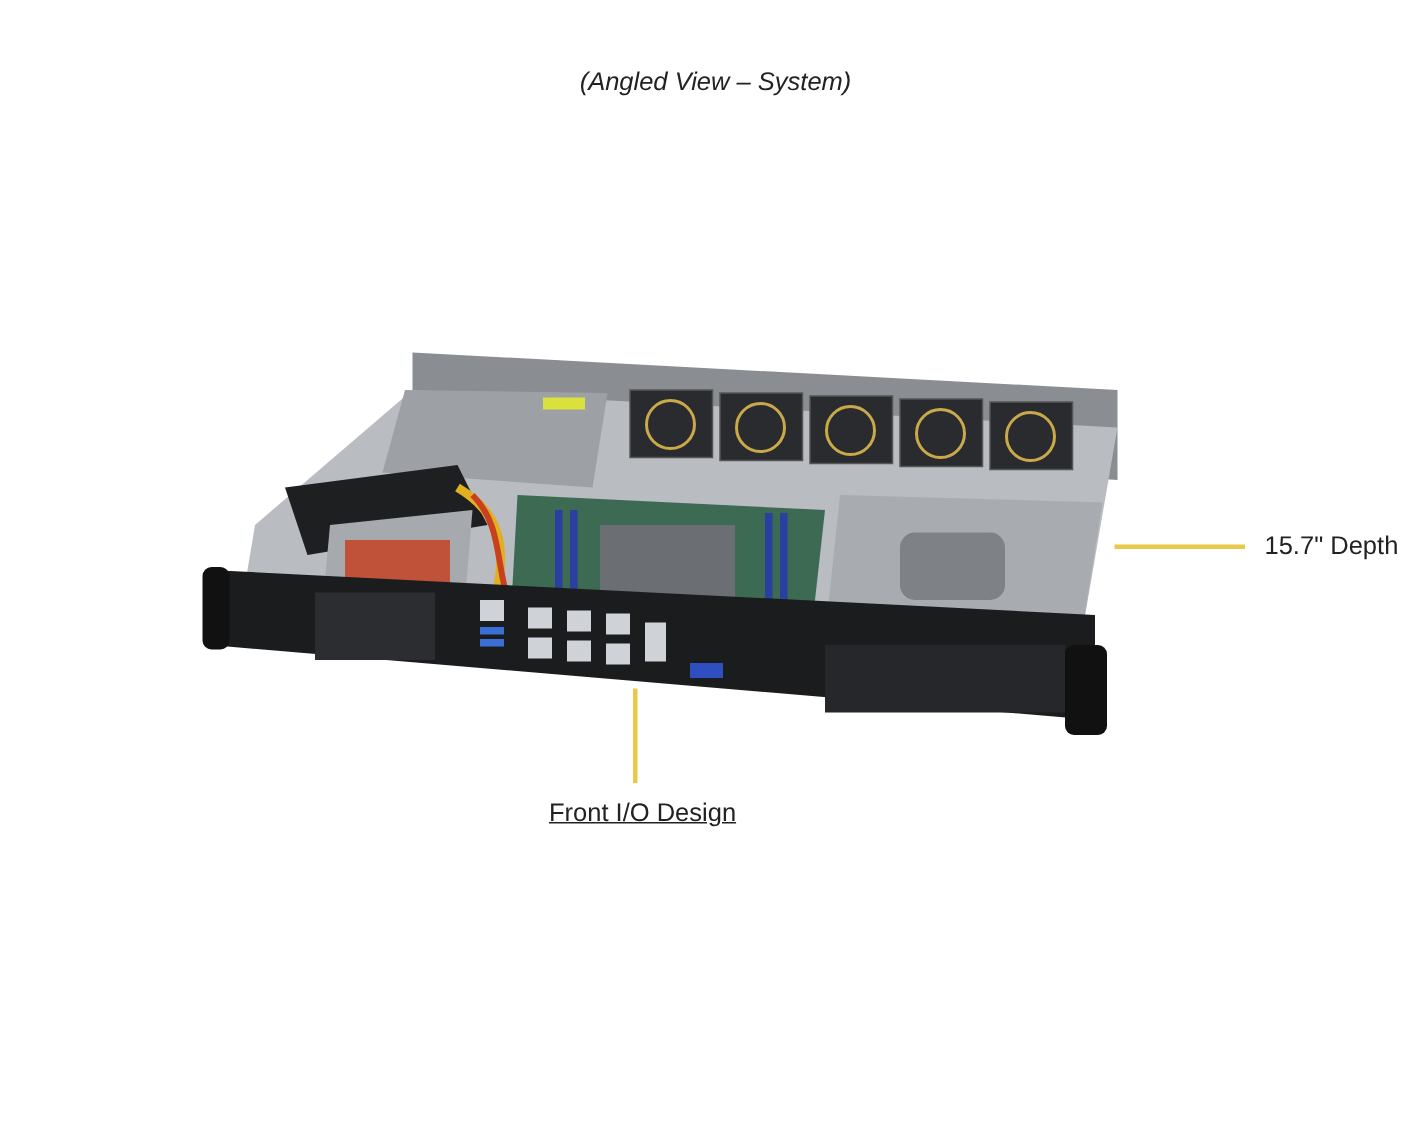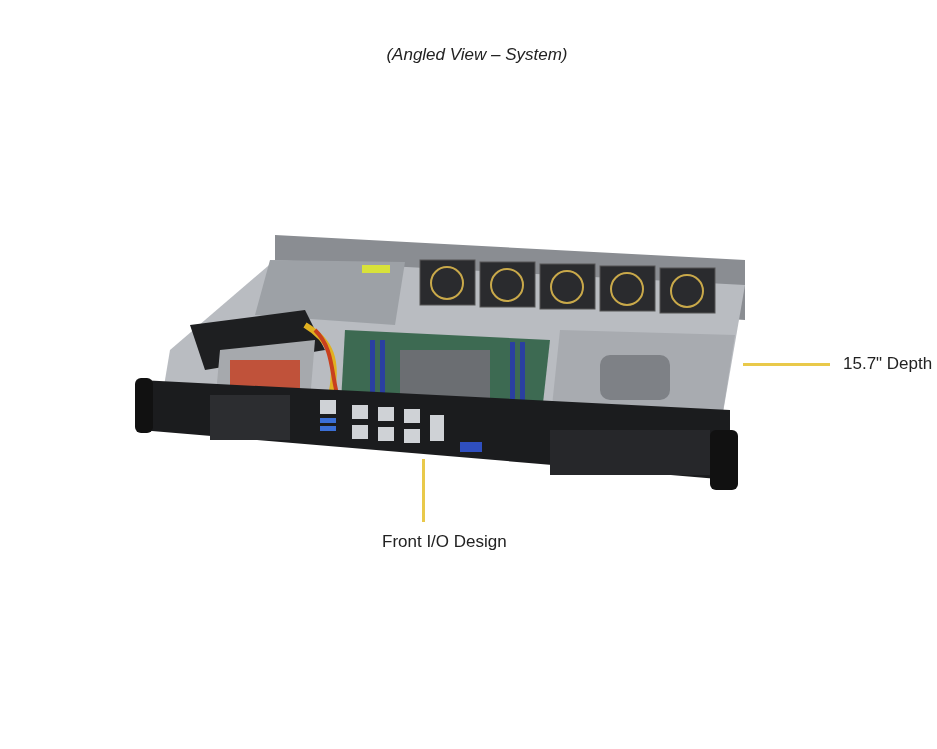--- a/index.html
+++ b/index.html
@@ -1,20 +1,20 @@
 <!DOCTYPE html>
 <html><head>
 <meta charset="utf-8">
 <style>
   html,body{margin:0;padding:0;background:#ffffff;}
   body{width:937px;height:749px;position:relative;overflow:hidden;font-family:"Liberation Sans",sans-serif;color:#1a1a1a;}
   .title{position:absolute;left:0;top:45px;width:954px;text-align:center;font-style:italic;font-size:17px;color:#222;}
   .label{position:absolute;font-size:17px;color:#222;}
   .depth-label{left:843px;top:354px;}
-  .front-label{left:382px;top:532px;}
+  .front-label{left:366px;top:532px;text-decoration:underline;}
   .leader-h{position:absolute;left:743px;top:363px;width:87px;height:3px;background:#e9c94a;}
   .leader-v{position:absolute;left:422px;top:459px;width:3px;height:63px;background:#e9c94a;}
   .server{position:absolute;left:130px;top:230px;width:620px;height:270px;}
 </style>
 </head>
 <body>
 
 <div class="title">(Angled View – System)</div>
 
 <svg class="server" viewBox="0 0 620 270" xmlns="http://www.w3.org/2000/svg">

